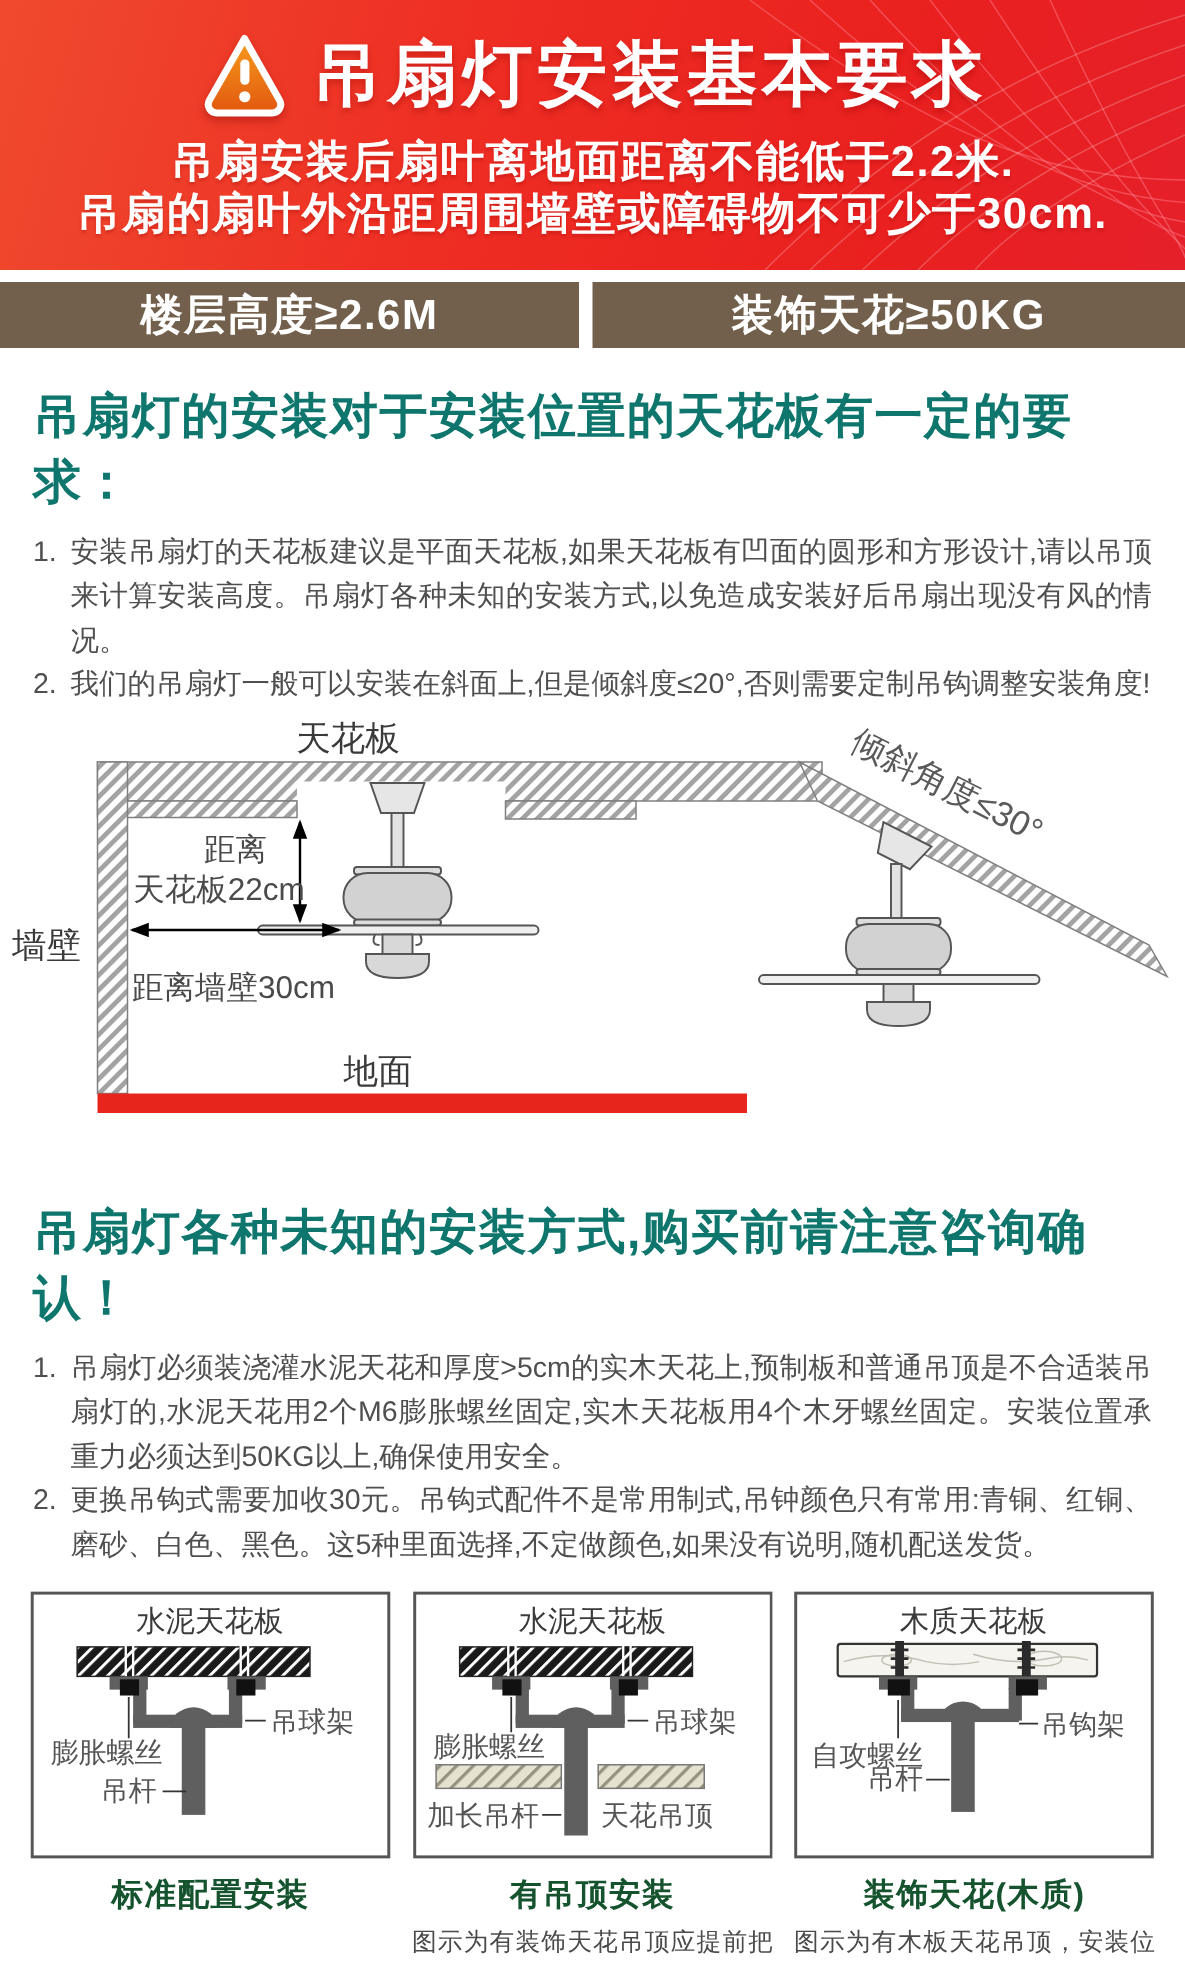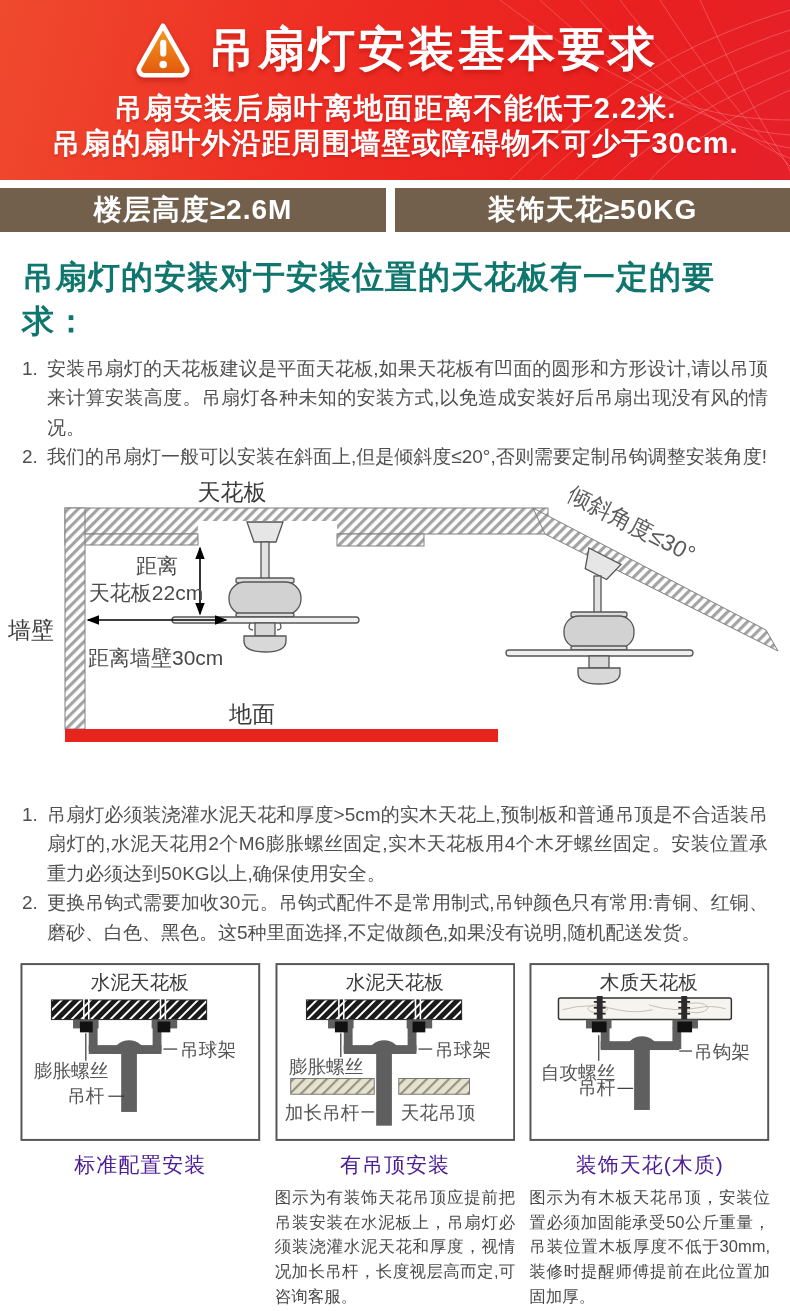--- a/index.html
+++ b/index.html
@@ -46,21 +46,21 @@
   .req-list .item { display:flex; font-size:19px; line-height:1.55; color:#4f4f4f; }
   .req-list .num  { flex:none; width:25px; }
   .req-list .txt  { flex:1; text-align:justify; }
   
   .room-diagram { display:block; width:790px; height:300px; margin-top:4px; }
   
   .methods { display:flex; gap:14px; padding:0 20px; margin-top:14px; }
   .method  { flex:1; min-width:0; }
   .method-box { width:100%; height:182px; display:block; }
   .method-heading {
-    text-align:center; color:#4c1d95; font-size:21px; font-weight:normal;
+    text-align:center; color:#14532d; font-size:21px; font-weight:bold;
     margin:8px 0 6px 0; letter-spacing:1px;
   }
   .method-body { font-size:16.5px; line-height:1.5; color:#4a4a4a; text-align:justify; }
   .method-note { font-size:16.5px; line-height:1.5; color:#ef2315; text-align:justify; }
   svg text { font-family:"Liberation Sans","DejaVu Sans",sans-serif; }
 </style>
 </head>
 <body>
 
 <div class="banner">
@@ -181,20 +181,21 @@
     <rect x="571" y="136" width="56" height="5" rx="2" fill="#dcdcdc"></rect>
     <rect x="564" y="140" width="70" height="32" rx="15" fill="#d2d2d2"></rect>
     <rect x="571" y="170" width="56" height="4" rx="2" fill="#dcdcdc"></rect>
     <rect x="506" y="174" width="187" height="6" rx="3" fill="#efefef"></rect>
     <rect x="589" y="180" width="20" height="12" fill="#d8d8d8"></rect>
     <path d="M578,192 h42 v5 q0,11 -21,11 q-21,0 -21,-11 z" fill="#d8d8d8"></path>
   </g>
 </svg>
 
 <div class="section">
+  <div class="sec-heading">吊扇灯各种未知的安装方式,购买前请注意咨询确认！</div>
   <div class="req-list">
     <div class="item">
       <span class="num">1.</span>
       <span class="txt">吊扇灯必须装浇灌水泥天花和厚度&gt;5cm的实木天花上,预制板和普通吊顶是不合适装吊扇灯的,水泥天花用2个M6膨胀螺丝固定,实木天花板用4个木牙螺丝固定。安装位置承重力必须达到50KG以上,确保使用安全。</span>
     </div>
     <div class="item">
       <span class="num">2.</span>
       <span class="txt">更换吊钩式需要加收30元。吊钩式配件不是常用制式,吊钟颜色只有常用:青铜、红铜、磨砂、白色、黑色。这5种里面选择,不定做颜色,如果没有说明,随机配送发货。</span>
     </div>
   </div>

